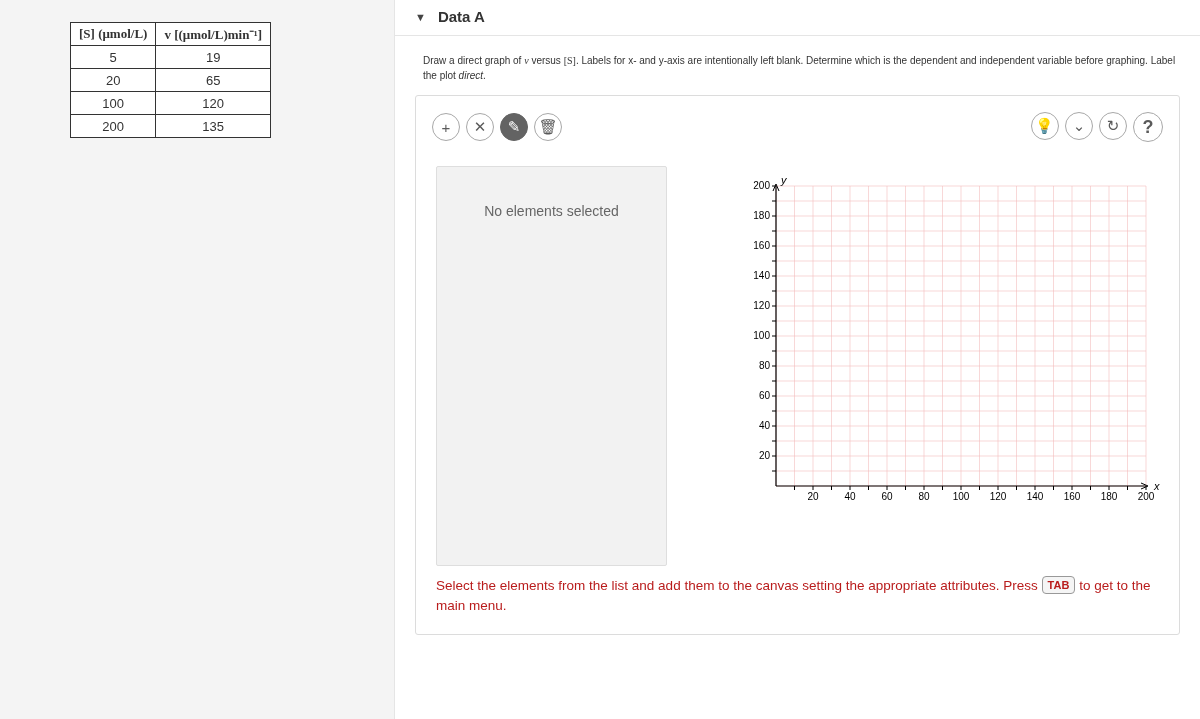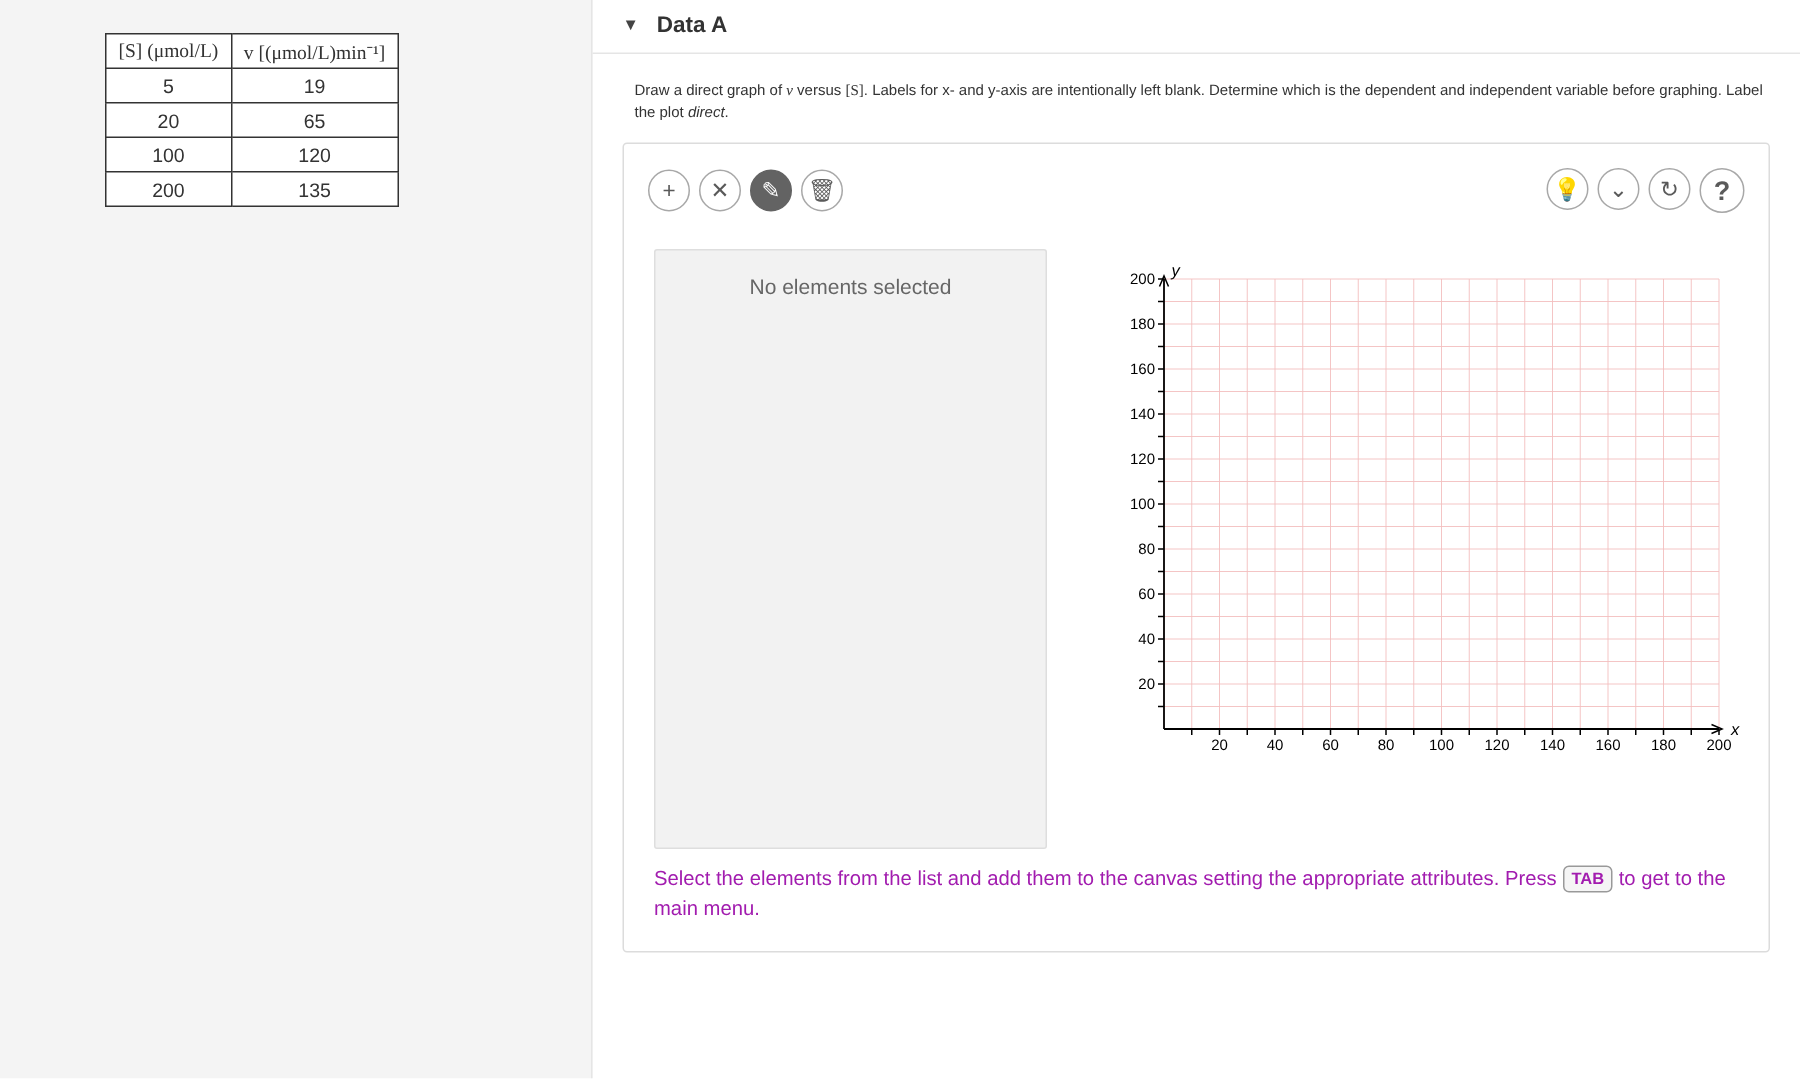--- a/index.html
+++ b/index.html
@@ -37,21 +37,21 @@
     background: #fff;
     font-size: 13px;
   }
   table.data th, table.data td {
     border: 1px solid #333;
     padding: 2px 8px;
     text-align: center;
     height: 18px;
   }
   table.data th {
-    font-weight: normal;
+    font-weight: bold;
     background: #fff;
   }
   .right-panel {
     flex: 1;
     padding: 0 0 0 0;
     position: relative;
   }
   .part-header {
     display: flex;
     align-items: center;
@@ -94,45 +94,45 @@
     font-size: 15px;
     box-sizing:border-box;
     cursor:pointer;
   }
   .circle-btn.outline { background:#fff; border:1.5px solid #a8a8a8; color:#5a5a5a; }
   .circle-btn.dark    { background:#636363; color:#fff; border:1.5px solid #636363; }
   .circle-btn.big-q   { width:30px; height:30px; font-size:18px; font-weight:bold; }
   .noselect-panel {
     position:absolute;
     top:70px; left:20px;
-    width:262px;
+    width:231px;
     height:400px;
     background:#f2f2f2;
     border:1px solid #dedede;
     border-radius:2px;
     color:#666;
     text-align:center;
-    padding-top:16px;
+    padding-top:36px;
     font-size:14px;
     box-sizing:border-box;
   }
   .graph {
     position:absolute;
     top:70px;
     left:310px;
     width:440px;
     height:370px;
   }
   .footer-note {
     position:absolute;
     bottom: 18px;
     left: 20px; right:20px;
     font-size:13.5px;
     line-height:1.5;
-    color:#a21caf;
+    color:#b91c1c;
   }
   .key {
     display:inline-block;
     border:1px solid #999;
     border-radius:4px;
     padding:0 5px;
     font-size:11px;
     font-weight:bold;
     background:#f5f5f5;
     vertical-align:1px;

